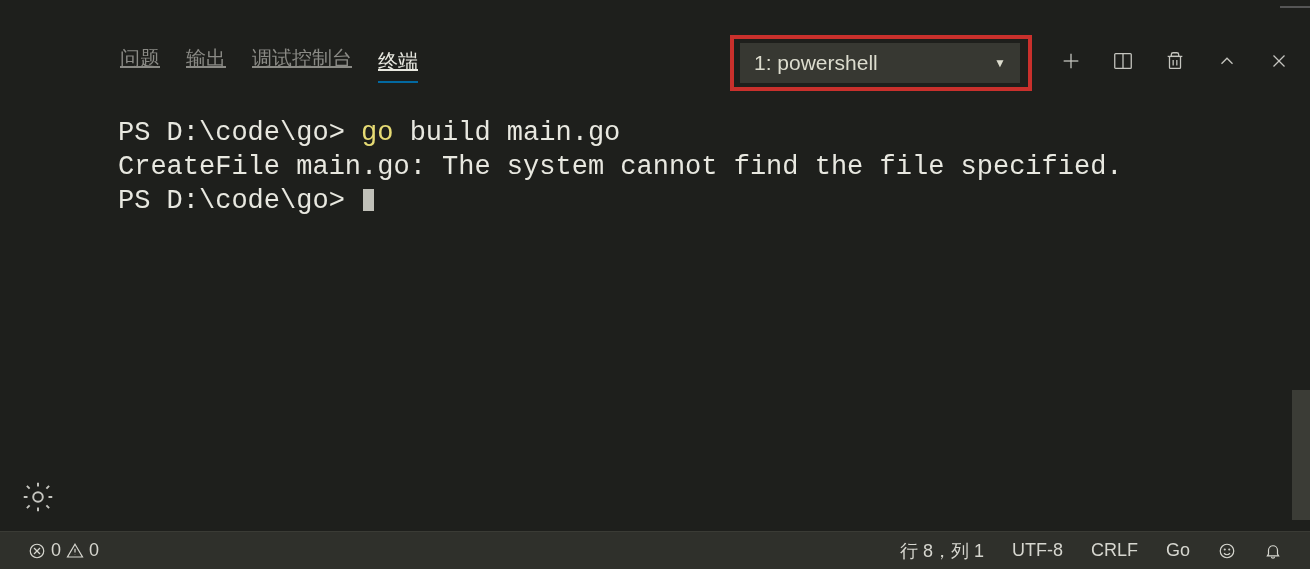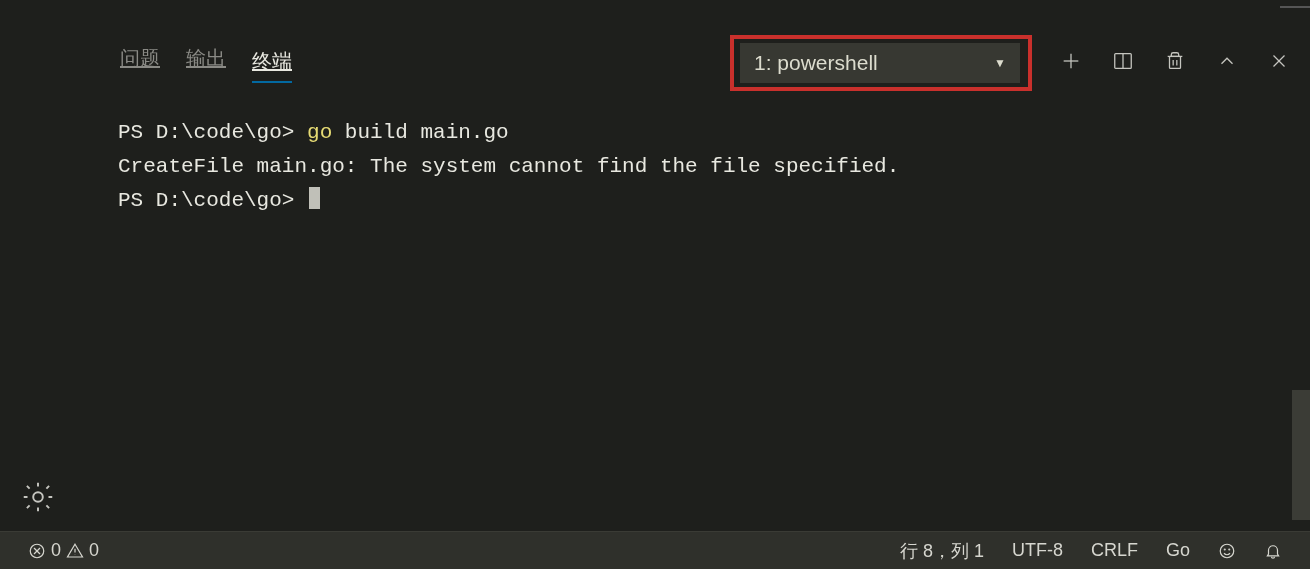--- a/index.html
+++ b/index.html
@@ -28,21 +28,21 @@
     cursor: pointer;
   }
   .term-select .caret { font-size: 12px; color: #dcdcce; }
 
   .icon-btn { width: 26px; height: 26px; display: flex; align-items: center; justify-content: center; cursor: pointer; color: #c5c5bf; }
   .icon-btn svg { width: 22px; height: 22px; stroke: #c5c5bf; fill: none; stroke-width: 1.4; }
 
   
   .terminal {
     flex: 1; padding: 30px 0 0 118px; font-family: Consolas, "Courier New", monospace;
-    font-size: 21px; line-height: 34px; color: #e8e8e0; white-space: pre;
+    font-size: 27px; line-height: 34px; color: #e8e8e0; white-space: pre;
     position: relative;
   }
   .term-yellow { color: #e6db74; }
   .cursor { display: inline-block; width: 11px; height: 22px; background: #c0c0b8; vertical-align: -3px; margin-left: 2px; }
 
   
   .gear-corner { position: absolute; left: 20px; bottom: 50px; color: #c5c5bf; cursor: pointer; }
   .gear-corner svg { width: 36px; height: 36px; stroke: #c5c5bf; fill: none; stroke-width: 1.3; }
 
   
@@ -63,20 +63,21 @@
 </head>
 <body>
 
 <div class="app">
   <div class="top-divider"></div>
 
   <div class="panel-header">
     <div class="tabs">
       <div class="tab">问题</div>
       <div class="tab">输出</div>
+      <div class="tab">调试控制台</div>
       <div class="tab active">终端</div>
     </div>
 
     <div class="header-right">
       <div class="term-select-wrap">
         <div class="term-select">
           <span>1: powershell</span>
           <span class="caret">▼</span>
         </div>
       </div>

